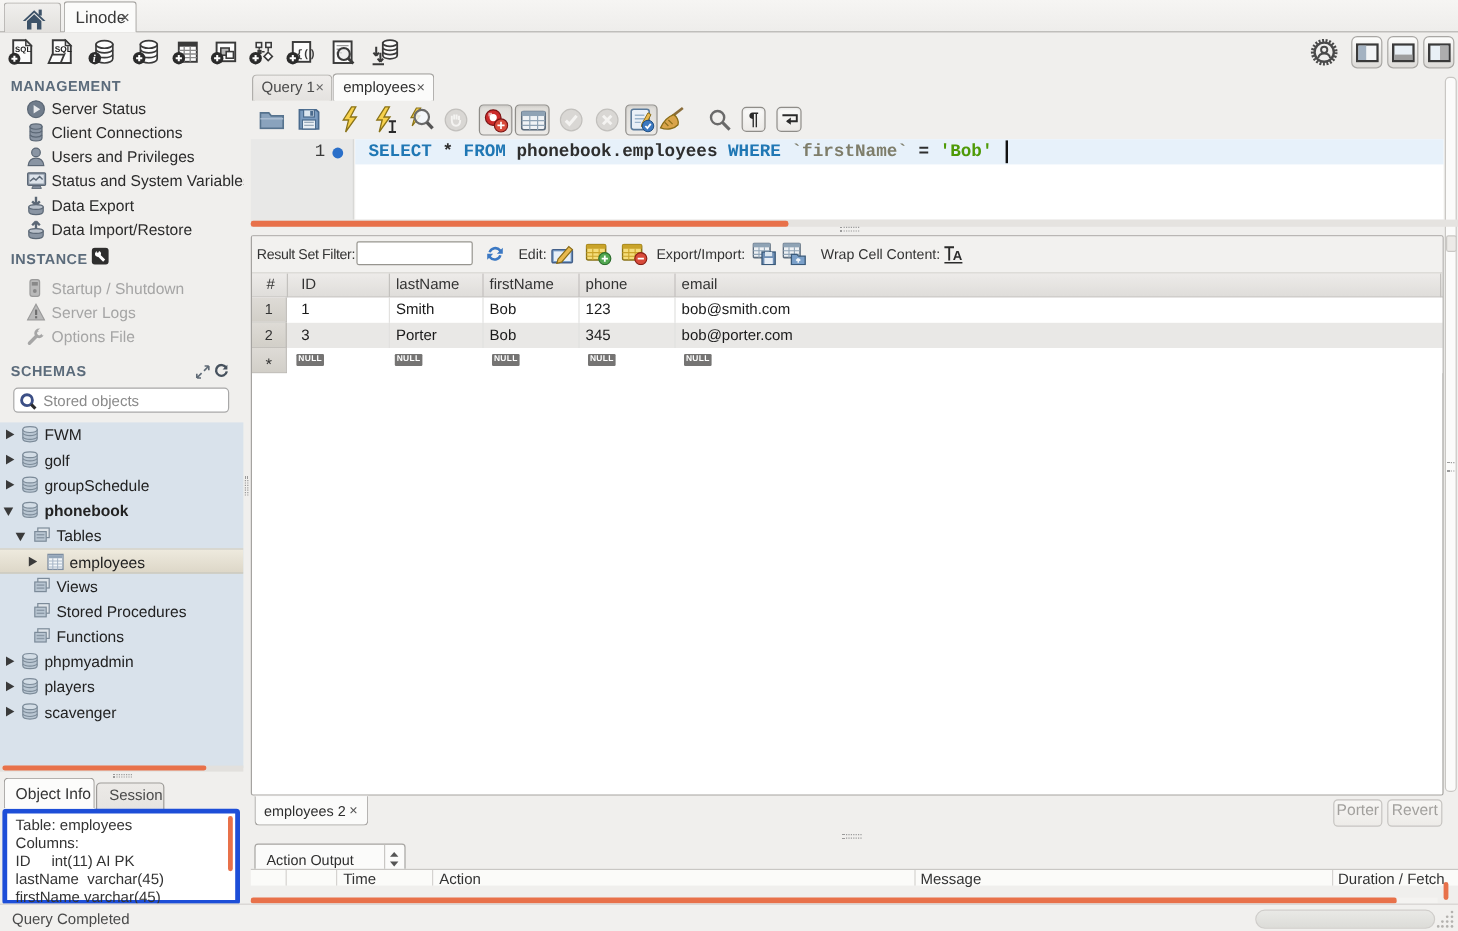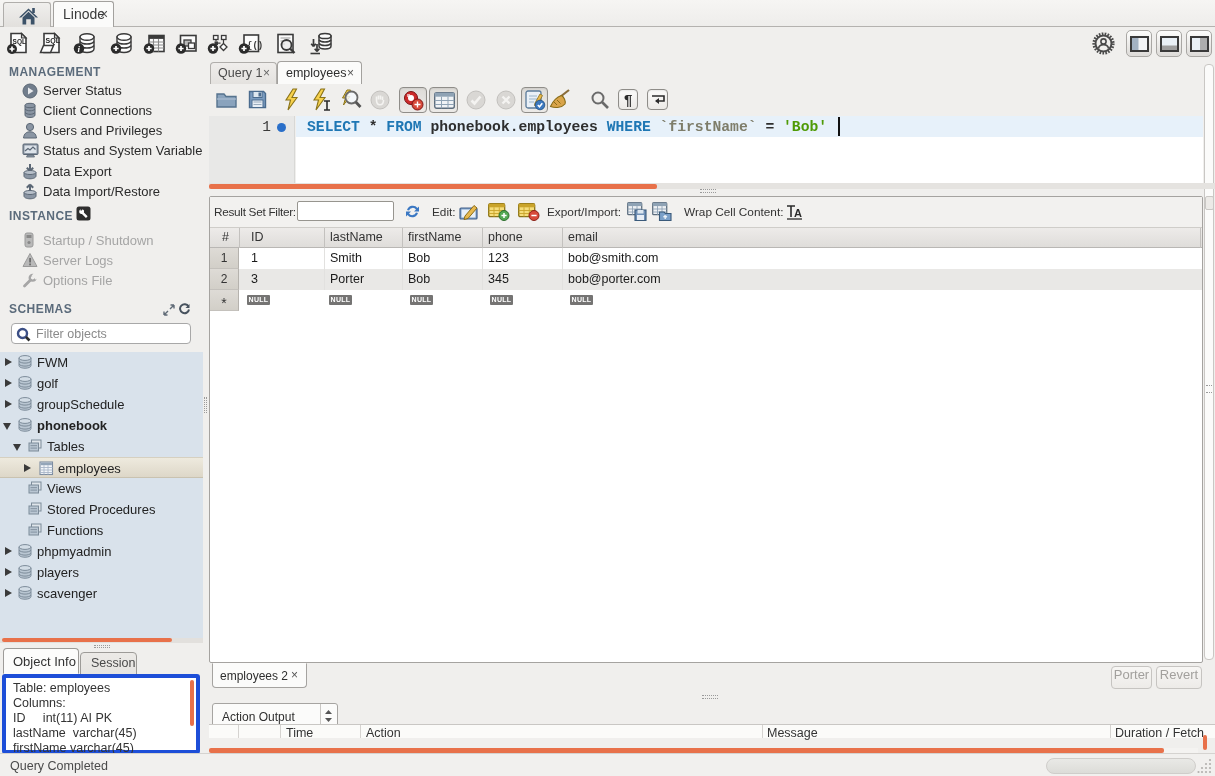--- a/index.html
+++ b/index.html
@@ -295,21 +295,21 @@
   <svg class="abs" style="left:178px;top:243px;" width="13" height="13" viewBox="0 0 13 13">
     <path d="M10.5 3.5 A4.5 4.5 0 1 0 11 6.5" stroke="#47525e" stroke-width="2" fill="none"></path>
     <path d="M11.5 1 L11.5 5 L7.5 5 Z" fill="#47525e"></path>
   </svg>
 
   <div class="abs" style="left:11px;top:263px;width:180px;height:21px;background:#fff;border:1px solid #a8a8a8;border-radius:4px;">
     <svg style="position:absolute;left:4px;top:3px;" width="15" height="15" viewBox="0 0 15 15">
       <circle cx="6.5" cy="6.5" r="4.5" fill="none" stroke="#3c4f86" stroke-width="2.4"></circle>
       <path d="M10 10 L13.5 13.5" stroke="#2b2b2b" stroke-width="2.6"></path>
     </svg>
-    <span style="position:absolute;left:24px;top:3px;font-size:12.5px;color:#8a8a8a;">Filter objects</span>
+    <span style="position:absolute;left:24px;top:3px;font-size:12.5px;color:#8a8a8a;">Stored objects</span>
   </div>
   <div id="tree">
     <div class="trow" style="top:0;">
         <i class="arr right" style="left:5px;"></i>
         <svg class="dbic" style="left:17px;">
           <use href="#dbsym"></use>
         </svg>
         <span class="lbl" style="left:37px;">FWM</span>
       </div>
     <div class="trow" style="top:21px;">

